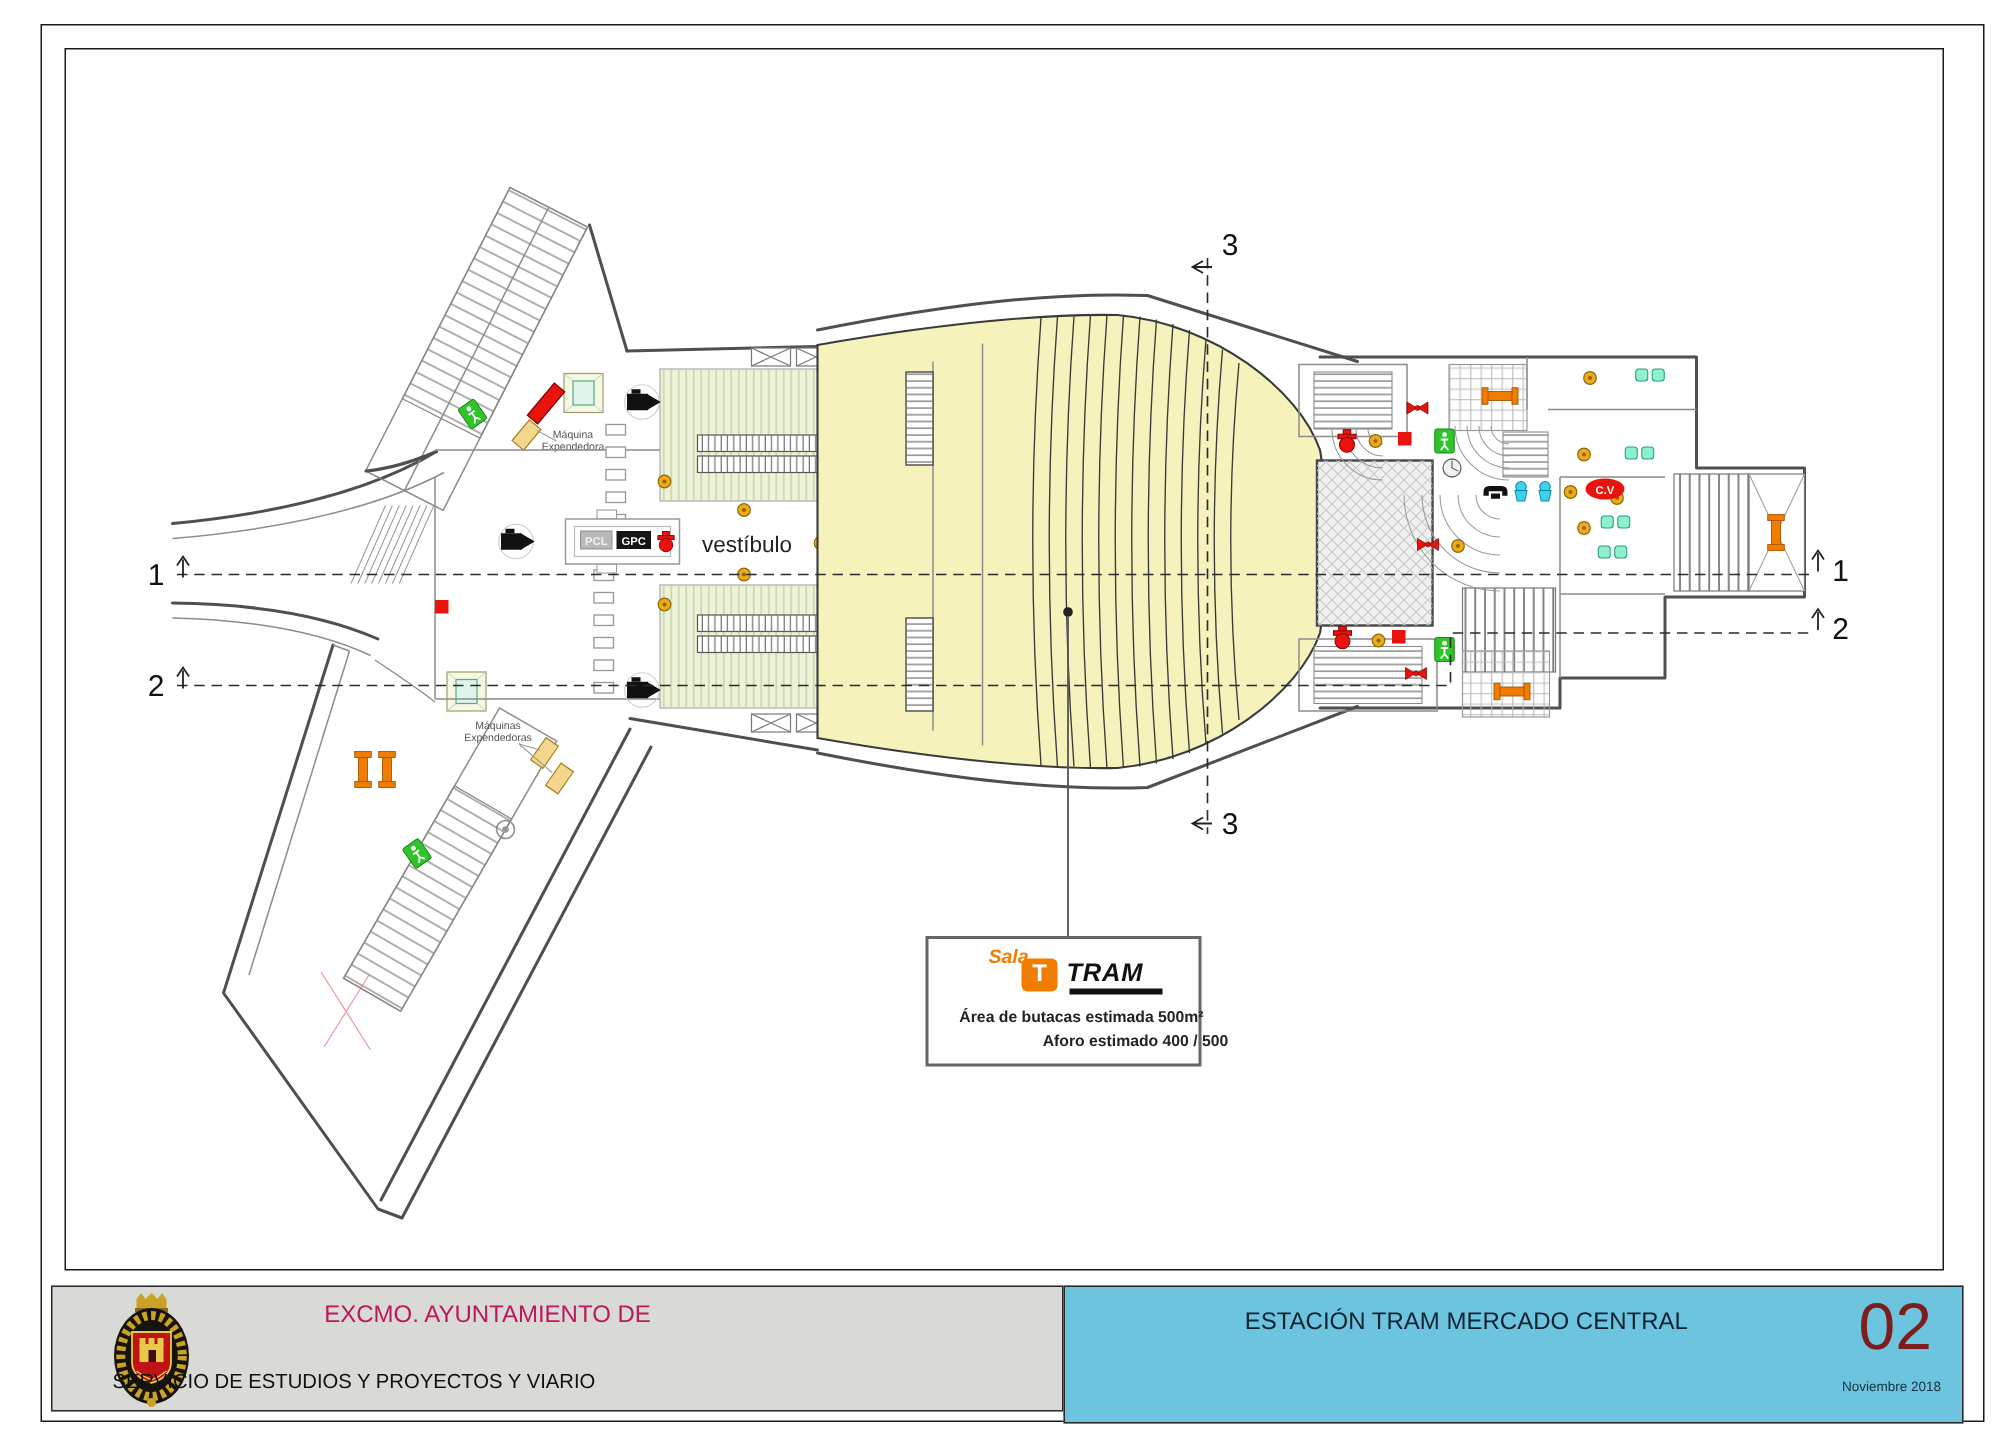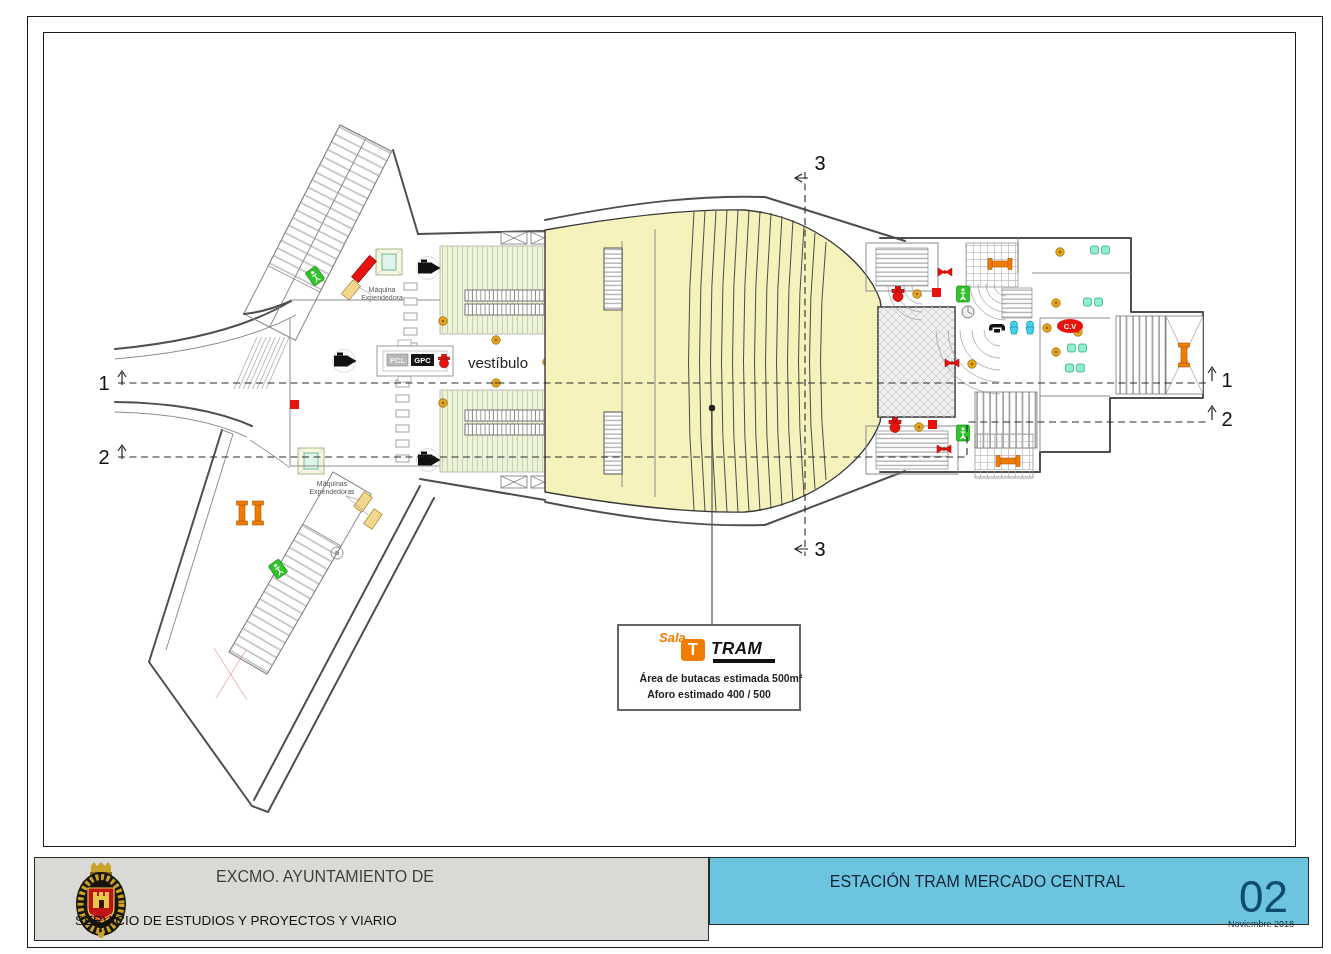--- a/index.html
+++ b/index.html
@@ -18,29 +18,29 @@
   .tchip{font:bold 7.5px "Liberation Sans",sans-serif;text-anchor:middle}
   .tvest{font:15px "Liberation Sans",sans-serif;fill:#222;text-anchor:middle}
   
   .ann{position:absolute;left:617px;top:624px;width:184px;height:87px;background:#fff;border:2px solid #666;box-sizing:border-box;}
   .ann .sala{position:absolute;left:40px;top:4px;font:italic bold 13px "Liberation Sans",sans-serif;color:#f07d00;}
   .ann .tsq{position:absolute;left:62px;top:13px;width:24px;height:22px;background:#f07d00;border-radius:4px;
             color:#fff;font:bold 16px "Liberation Sans",sans-serif;text-align:center;line-height:22px;}
   .ann .tword{position:absolute;left:92px;top:13px;font:italic 800 17px "Liberation Sans",sans-serif;color:#111;letter-spacing:.5px;}
   .ann .tbar{position:absolute;left:94px;top:33px;width:62px;height:3.5px;background:#111;}
   .ann .l1{position:absolute;left:12px;top:46px;width:100%;text-align:center;font:bold 10.5px "Liberation Sans",sans-serif;color:#222;}
-  .ann .l2{position:absolute;left:0;top:62px;width:100%;text-align:center;font:bold 10.5px "Liberation Sans",sans-serif;color:#222;}
+  .ann .l2{position:absolute;left:0;top:62px;width:100%;text-align:center;font:bold 10.5px "Liberation Sans",sans-serif;color:#222;padding-left:48px;}
   
   .tb-left{position:absolute;left:34px;top:857px;width:675px;height:84px;background:#d9d9d5;border:1.5px solid #2a2a2a;box-sizing:border-box;}
-  .tb-right{position:absolute;left:709px;top:857px;width:600px;height:68px;background:#6cc4df;border:1.5px solid #2a2a2a;box-sizing:border-box;}
-  .tb-org{position:absolute;left:40px;top:9px;width:500px;text-align:center;font:16px "Liberation Sans",sans-serif;color:#404040;line-height:19px;}
+  .tb-right{position:absolute;left:709px;top:857px;width:600px;height:92px;background:#6cc4df;border:1.5px solid #2a2a2a;box-sizing:border-box;}
+  .tb-org{position:absolute;left:40px;top:9px;width:500px;text-align:center;font:16px "Liberation Sans",sans-serif;color:#be185d;line-height:19px;}
   .tb-dept{position:absolute;left:40px;top:55px;width:500px;font:13.5px "Liberation Sans",sans-serif;color:#111;}
   .tb-proj{position:absolute;left:0px;top:15px;width:535px;text-align:center;font:16px "Liberation Sans",sans-serif;color:#0d2230;}
   .tb-draw{position:absolute;left:0px;top:52px;width:535px;text-align:center;font:11.5px "Liberation Sans",sans-serif;color:#0d2230;}
-  .tb-num{position:absolute;right:20px;top:14px;font:44px "Liberation Sans",sans-serif;color:#0c4a6e;}
+  .tb-num{position:absolute;right:20px;top:2px;font:44px "Liberation Sans",sans-serif;color:#7f1d1d;}
   .tb-date{position:absolute;right:14px;top:61px;font:9px "Liberation Sans",sans-serif;color:#16303c;}
   .crest{position:absolute;left:38px;top:4px;}
 </style>
 </head>
 <body>
 
 <div class="sheet">
   <div class="outer-frame"></div>
   <div class="draw-border"></div>
 

